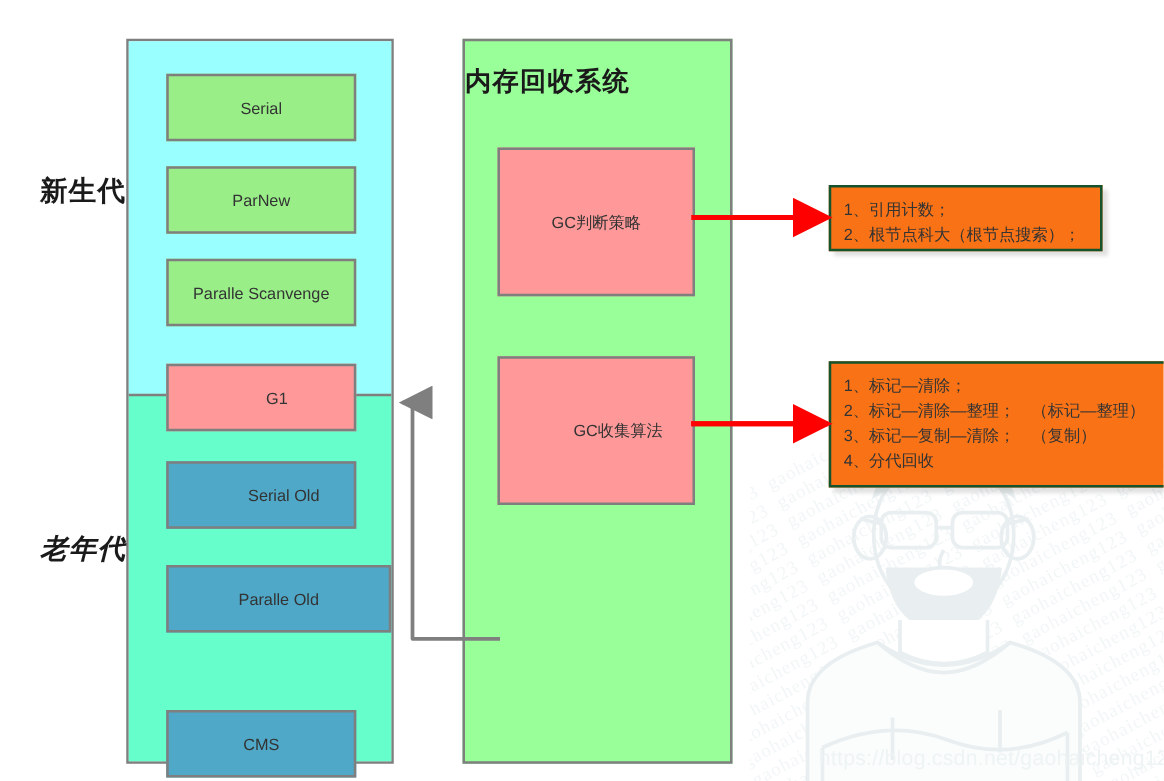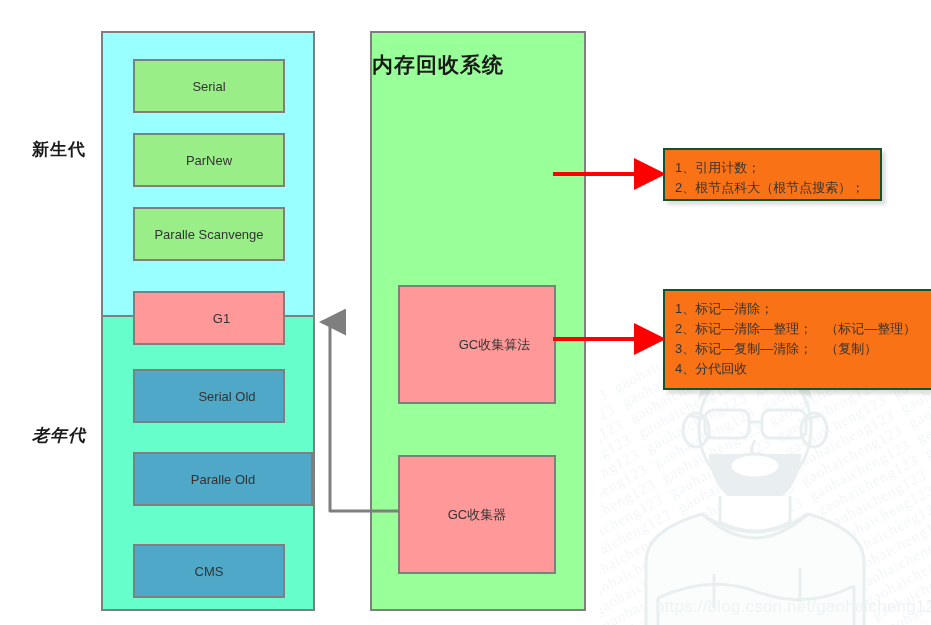--- a/index.html
+++ b/index.html
@@ -53,21 +53,21 @@
     font-size: 17px;
     color: #eef3f4;
     font-family: "Liberation Sans", sans-serif;
     letter-spacing: 0.2px;
     pointer-events: none;
   }
 
   
   .gen-label {
     position: absolute;
-    font-size: 17px;
+    font-size: 22px;
     font-weight: bold;
     color: #1a1a1a;
     letter-spacing: 1px;
   }
   #label-young { left: 32px; top: 138px; }
   #label-old   { left: 32px; top: 424px; font-style: italic; }
 
   
   #left-panel {
     position: absolute;
@@ -245,28 +245,28 @@
     <div class="collector c-green" style="left:30px; top:100px; width:152px; height:54px;">ParNew</div>
 
     <div class="collector c-green" style="left:30px; top:174px; width:152px; height:54px;">Paralle Scanvenge</div>
 
     <div class="collector c-pink" style="left:30px; top:258px; width:152px; height:54px;padding-left:25px;">G1</div>
 
     <div class="collector c-blue" style="left:30px; top:336px; width:152px; height:54px;padding-left:36px;">Serial Old</div>
 
     <div class="collector c-blue" style="left:30px; top:419px; width:180px; height:54px;">Paralle Old</div>
 
-    <div class="collector c-blue" style="left:30px; top:511px; width:152px; height:54px;">CMS</div>
+    <div class="collector c-blue" style="left:30px; top:535px; width:152px; height:54px;">CMS</div>
   </div>
 
   <div id="center-panel">
     <div id="center-title">内存回收系统</div>
 
+    <div class="center-box" id="box-strategy">GC判断策略</div>
     <div class="center-box" id="box-algorithm">GC收集算法</div>
-    <div class="center-box" id="box-collector">GC收集器</div>
   </div>
 
   <div class="note" id="note-strategy">1、引用计数；
 2、根节点科大（根节点搜索）；</div>
   <div class="note" id="note-algorithm">1、标记—清除；
 2、标记—清除—整理；　（标记—整理）
 3、标记—复制—清除；　（复制）
 4、分代回收</div>
 
   <svg class="overlay">

